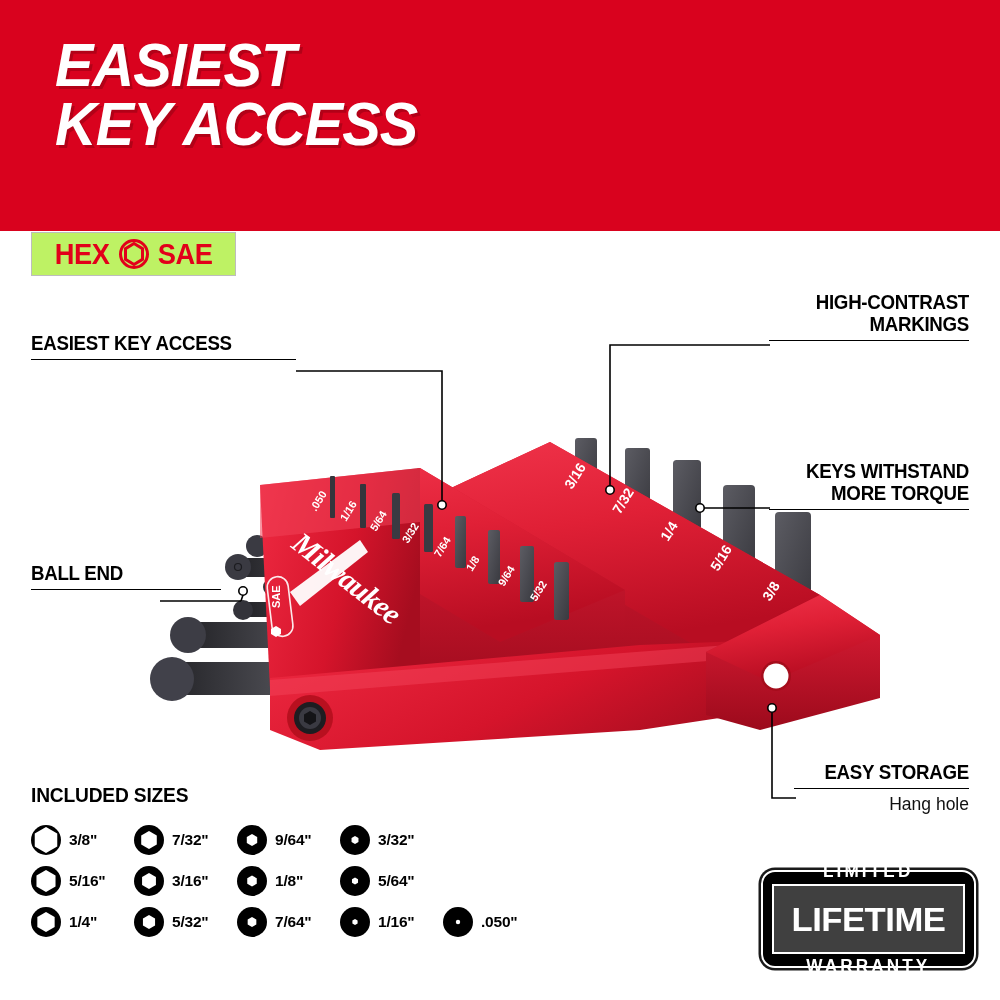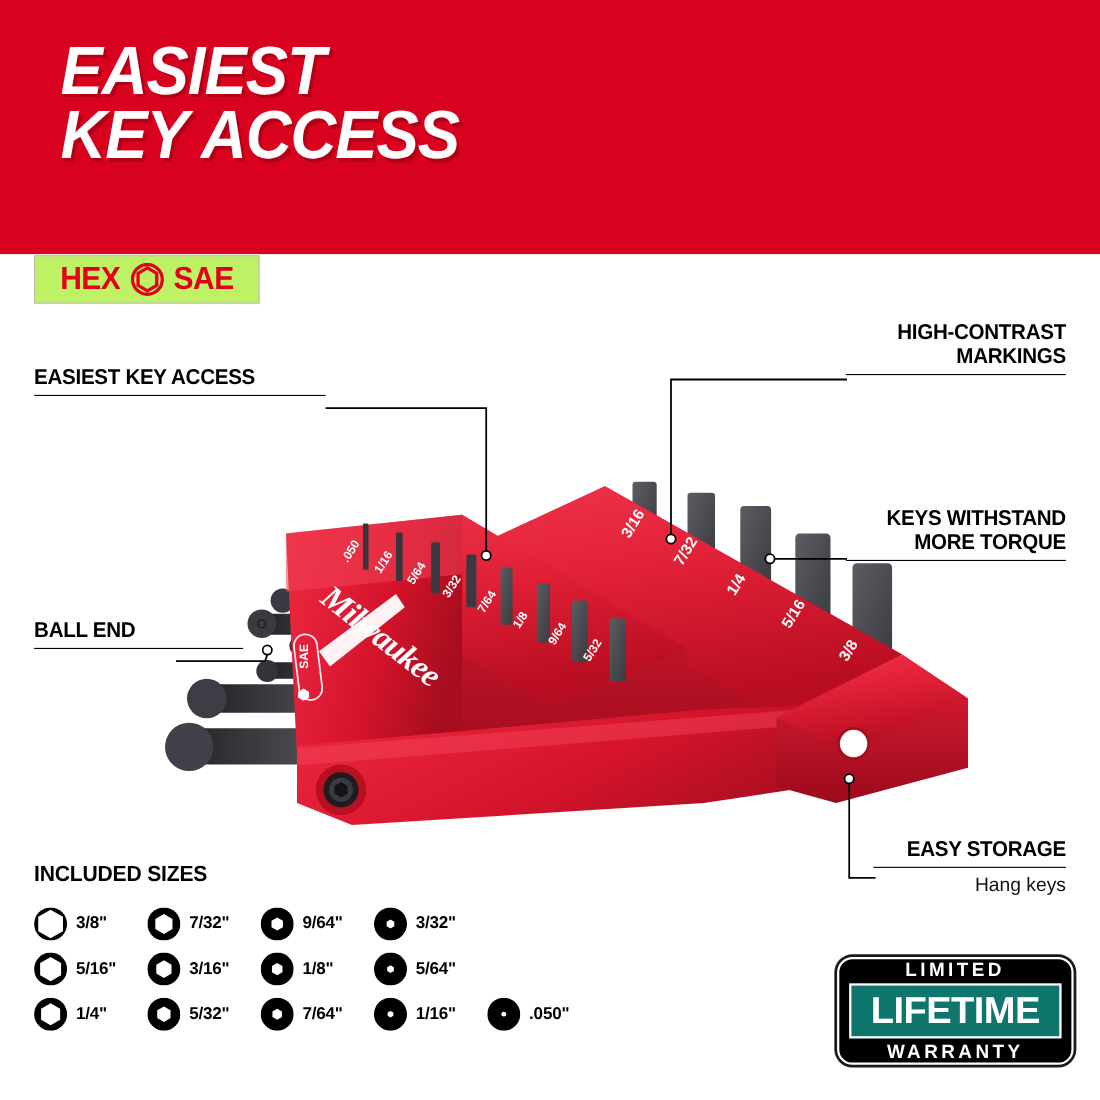--- a/index.html
+++ b/index.html
@@ -102,23 +102,23 @@
     align-items:center; justify-content:center;
     padding:7px 9px;
     margin-top:43px;
   }
   .warranty-top, .warranty-bottom {
     color:#fff; font-weight:bold; font-size:17.5px;
     letter-spacing:3.2px; line-height:1;
     transform:scaleX(0.98);
   }
   #warranty-band {
-    width:100%; background:#0f766e;
+    width:100%; background:#404040;
     border:2px solid #fff;
-    margin:4px 0; padding:6px 0;
+    margin:4px 0; padding:16px 0;
     text-align:center;
   }
   #warranty-main {
     color:#fff; font-weight:bold; font-size:34px;
     letter-spacing:-0.5px; line-height:1;
     transform:scaleX(1.02); display:inline-block;
   }
 </style>
 </head>
 <body>
@@ -320,21 +320,21 @@
 
 <div class="callout right" id="callout-torque">
   <div class="c-title">KEYS WITHSTAND
 MORE TORQUE</div>
   <div class="c-rule"></div>
 </div>
 
 <div class="callout right" id="callout-storage">
   <div class="c-title">EASY STORAGE</div>
   <div class="c-rule"></div>
-  <div class="c-sub">Hang keys</div>
+  <div class="c-sub">Hang hole</div>
 </div>
 
 <div id="included-sizes">
   <div id="sizes-heading">INCLUDED SIZES</div>
   <div id="sizes-grid">
       <div class="size-cell">
         <svg class="size-icon" width="30" height="30" viewBox="0 0 30 30">
           <circle cx="15" cy="15" r="15" fill="#000"></circle>
           <polygon points="15.00,2.00 26.26,8.50 26.26,21.50 15.00,28.00 3.74,21.50 3.74,8.50" fill="#ffffff"></polygon>
         </svg>

